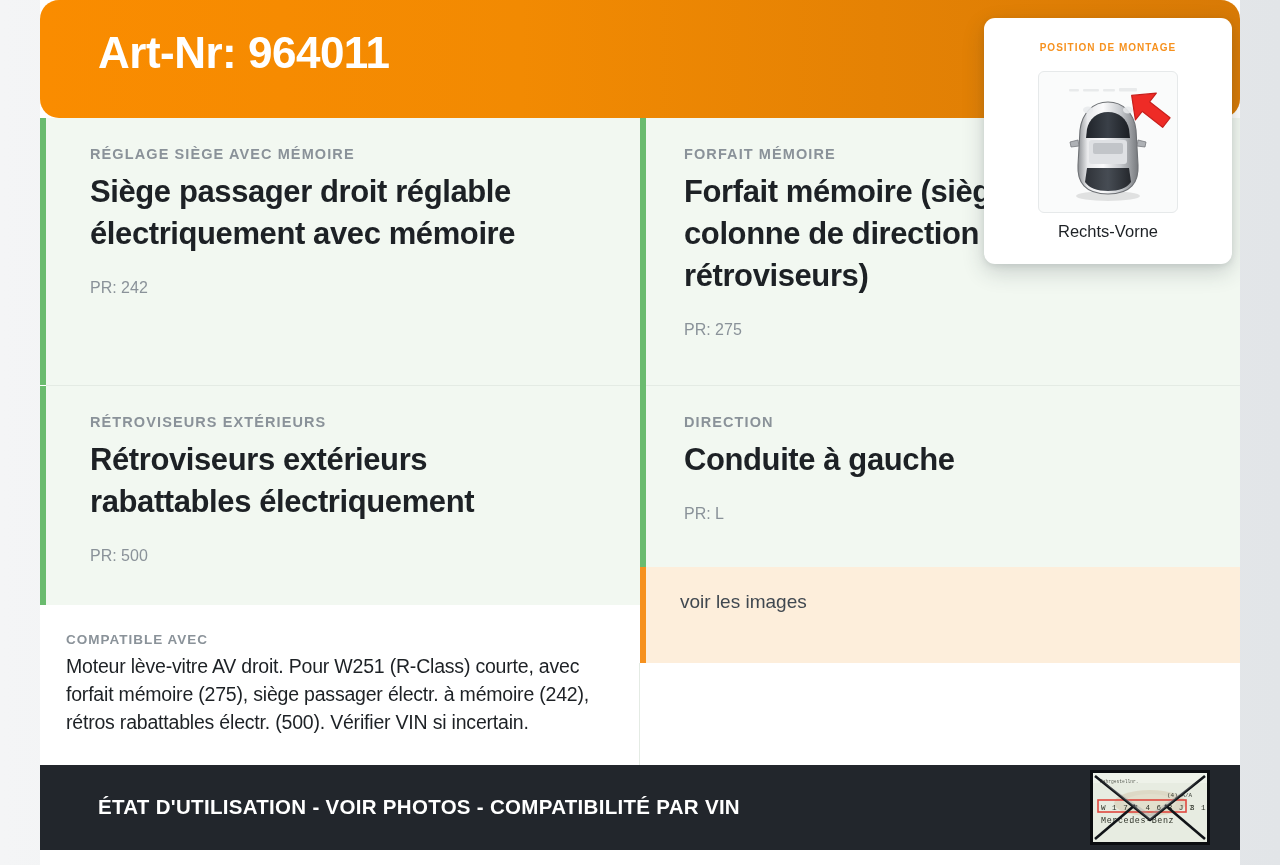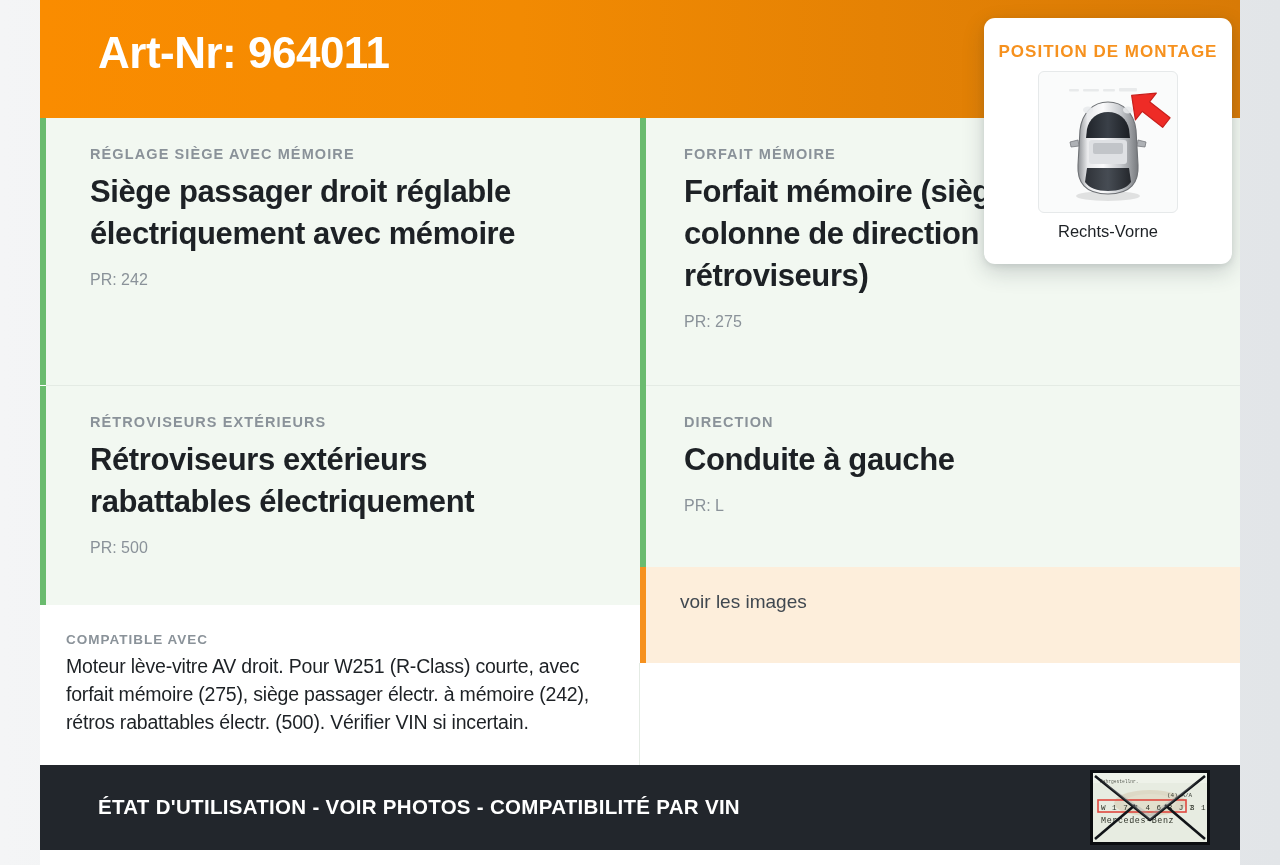--- a/index.html
+++ b/index.html
@@ -24,20 +24,21 @@
     overflow: hidden;
   }
 
   
   .header {
     position: absolute;
     left: 0; top: 0;
     width: 1200px;
     height: 118px;
     background: linear-gradient(to right, #fa8c00 0%, #f28a02 40%, #d87a06 100%);
+    border-radius: 19px;
   }
   .header-title {
     position: absolute;
     left: 58px;
     top: 28px;
     font-size: 44px;
     font-weight: bold;
     color: #ffffff;
     letter-spacing: -0.5px;
     white-space: nowrap;
@@ -70,21 +71,21 @@
   }
   .cell-label.orange { color: #f6911e; letter-spacing: 0.9px; }
   .cell-title {
     font-size: 31px;
     font-weight: bold;
     color: #1d2125;
     line-height: 1.35;
     letter-spacing: -0.4px;
   }
   .cell-pr {
-    margin-top: 16px;
+    margin-top: 24px;
     font-size: 16px;
     color: #8a9299;
   }
   .cell-value {
     font-size: 19px;
     color: #404850;
     line-height: 1.4;
   }
   .compat-label {
     font-size: 13.5px;
@@ -120,21 +121,21 @@
     top: 18px;
     width: 248px;
     height: 246px;
     background: #ffffff;
     border-radius: 11px;
     box-shadow: 0 8px 22px rgba(40,50,60,0.20), 0 2px 6px rgba(40,50,60,0.10);
     z-index: 20;
   }
   .pos-card-title {
     text-align: center;
-    font-size: 17px;
+    font-size: 10px;
     font-weight: bold;
     letter-spacing: 1.0px;
     color: #f6911e;
     margin-top: 24px;
   }
   .pos-card-figure {
     position: absolute;
     left: 54px;
     top: 53px;
     width: 140px;

